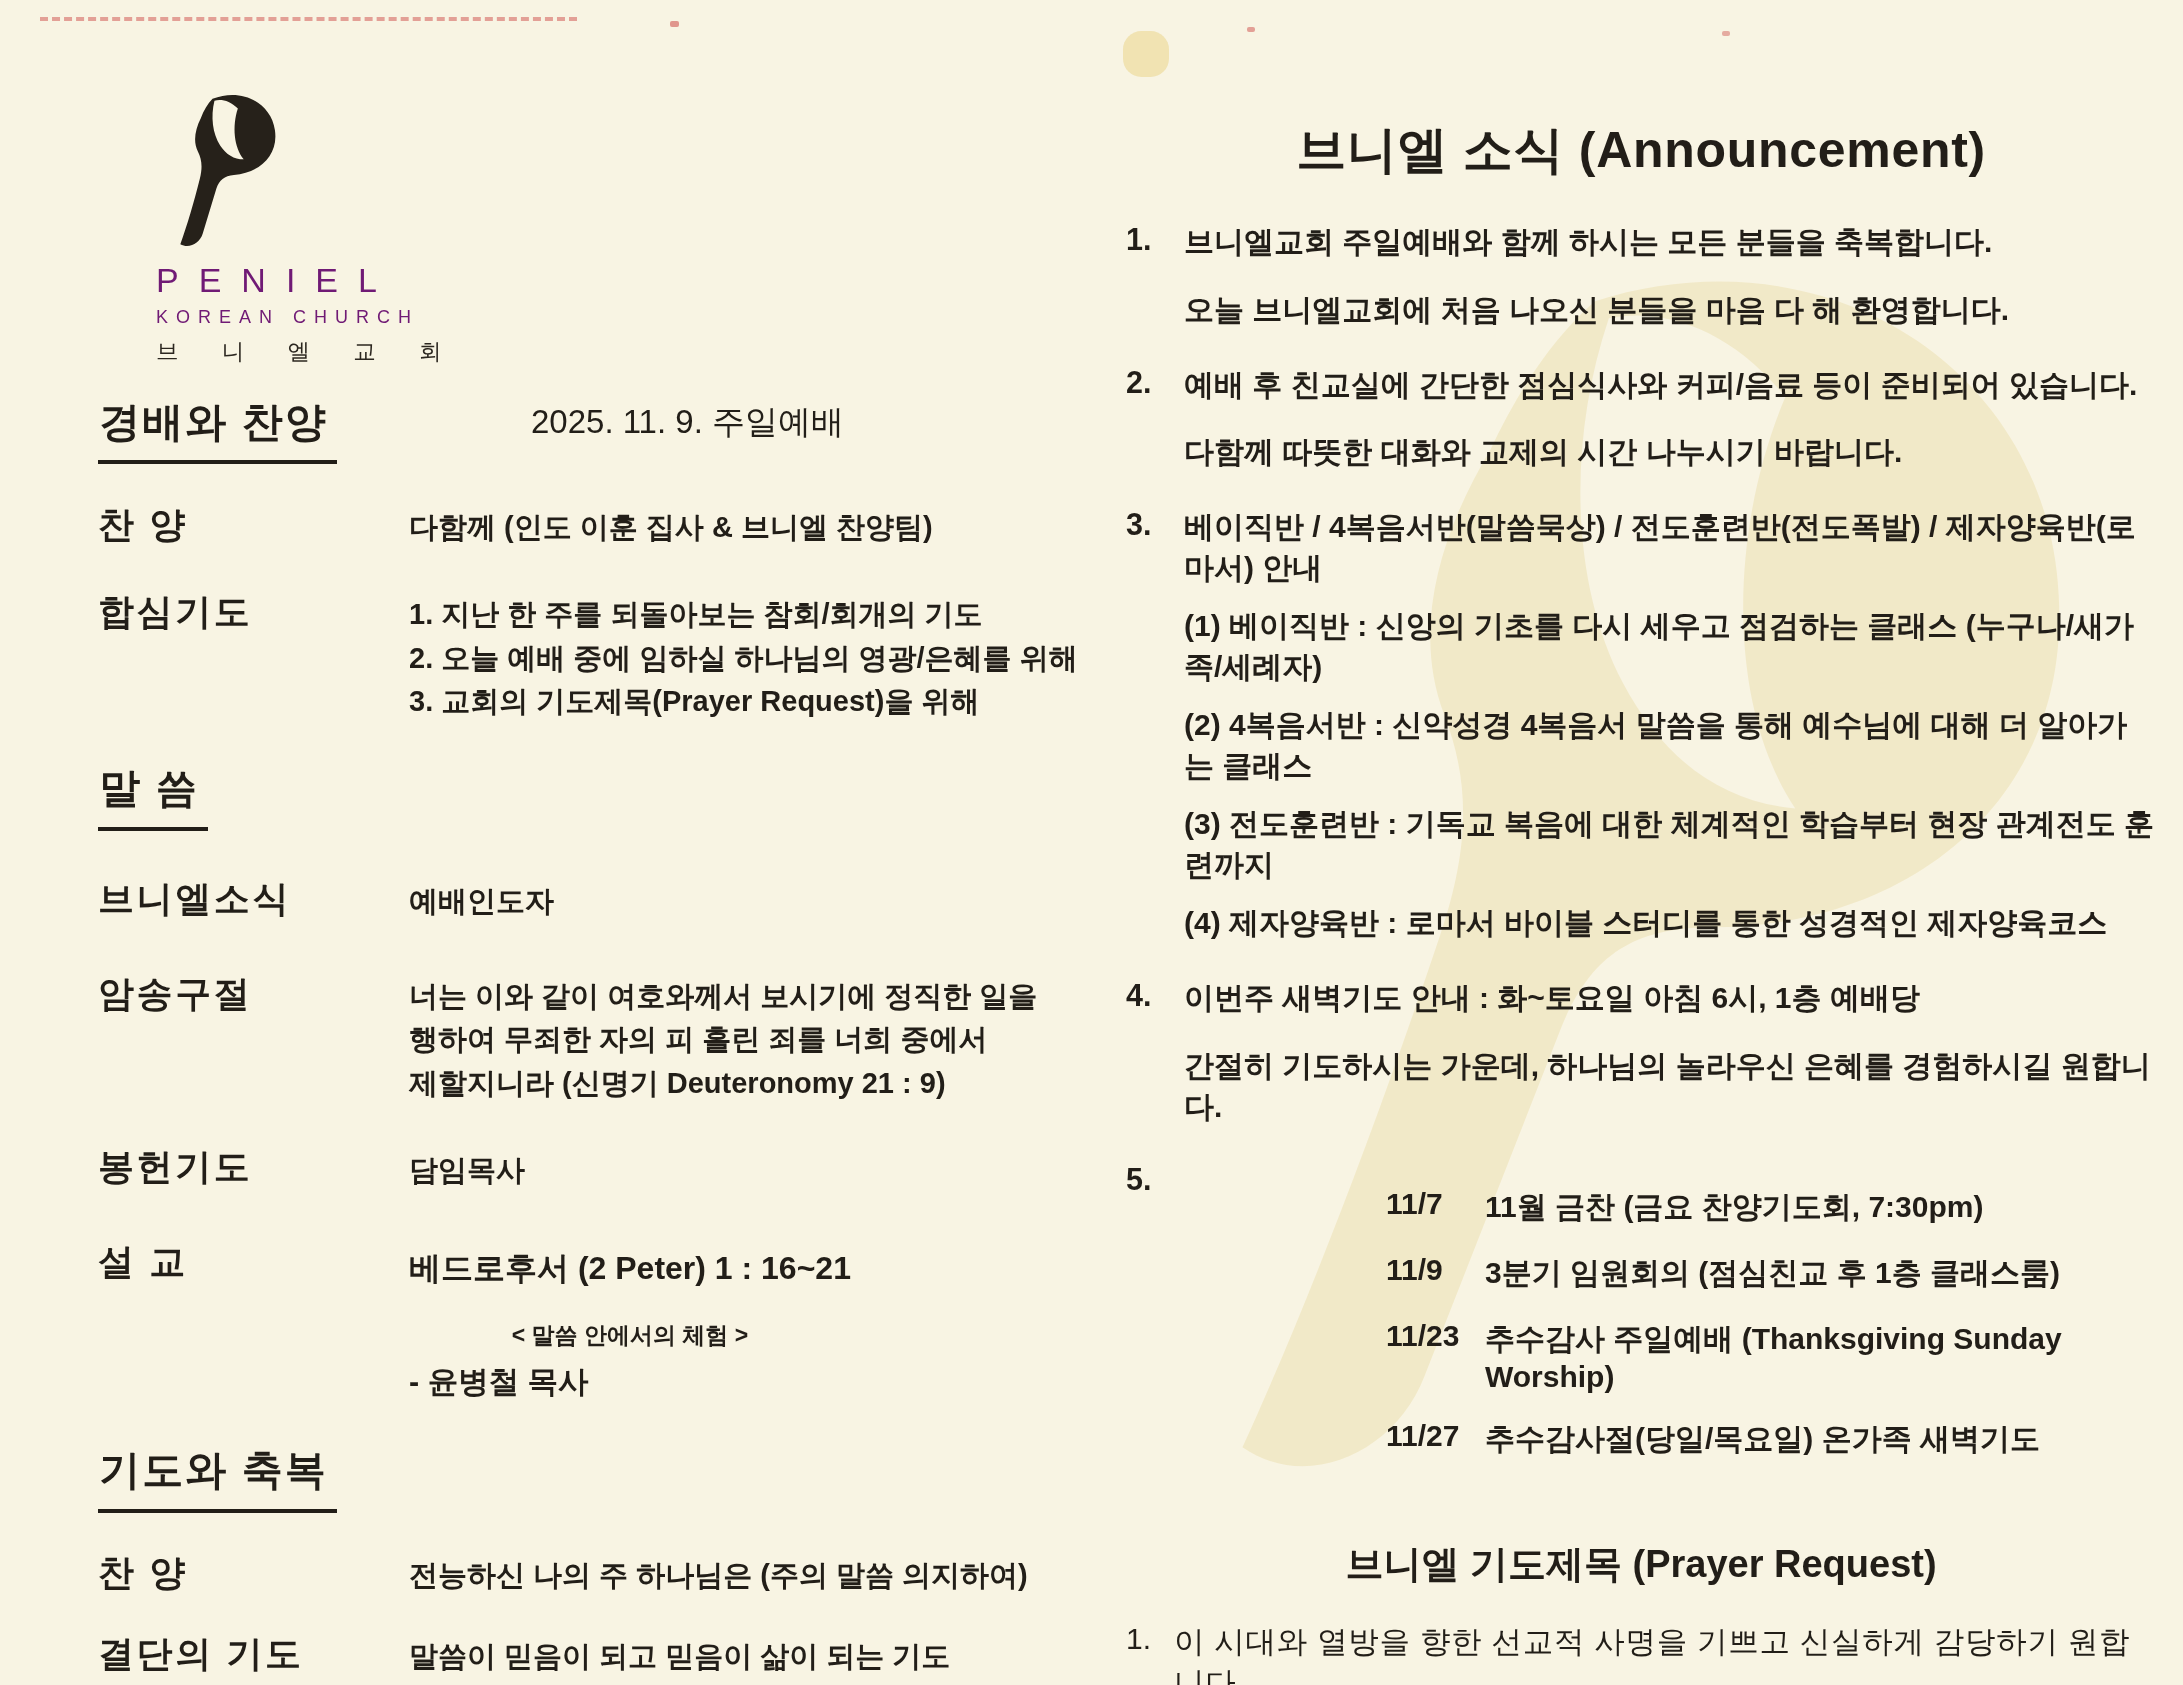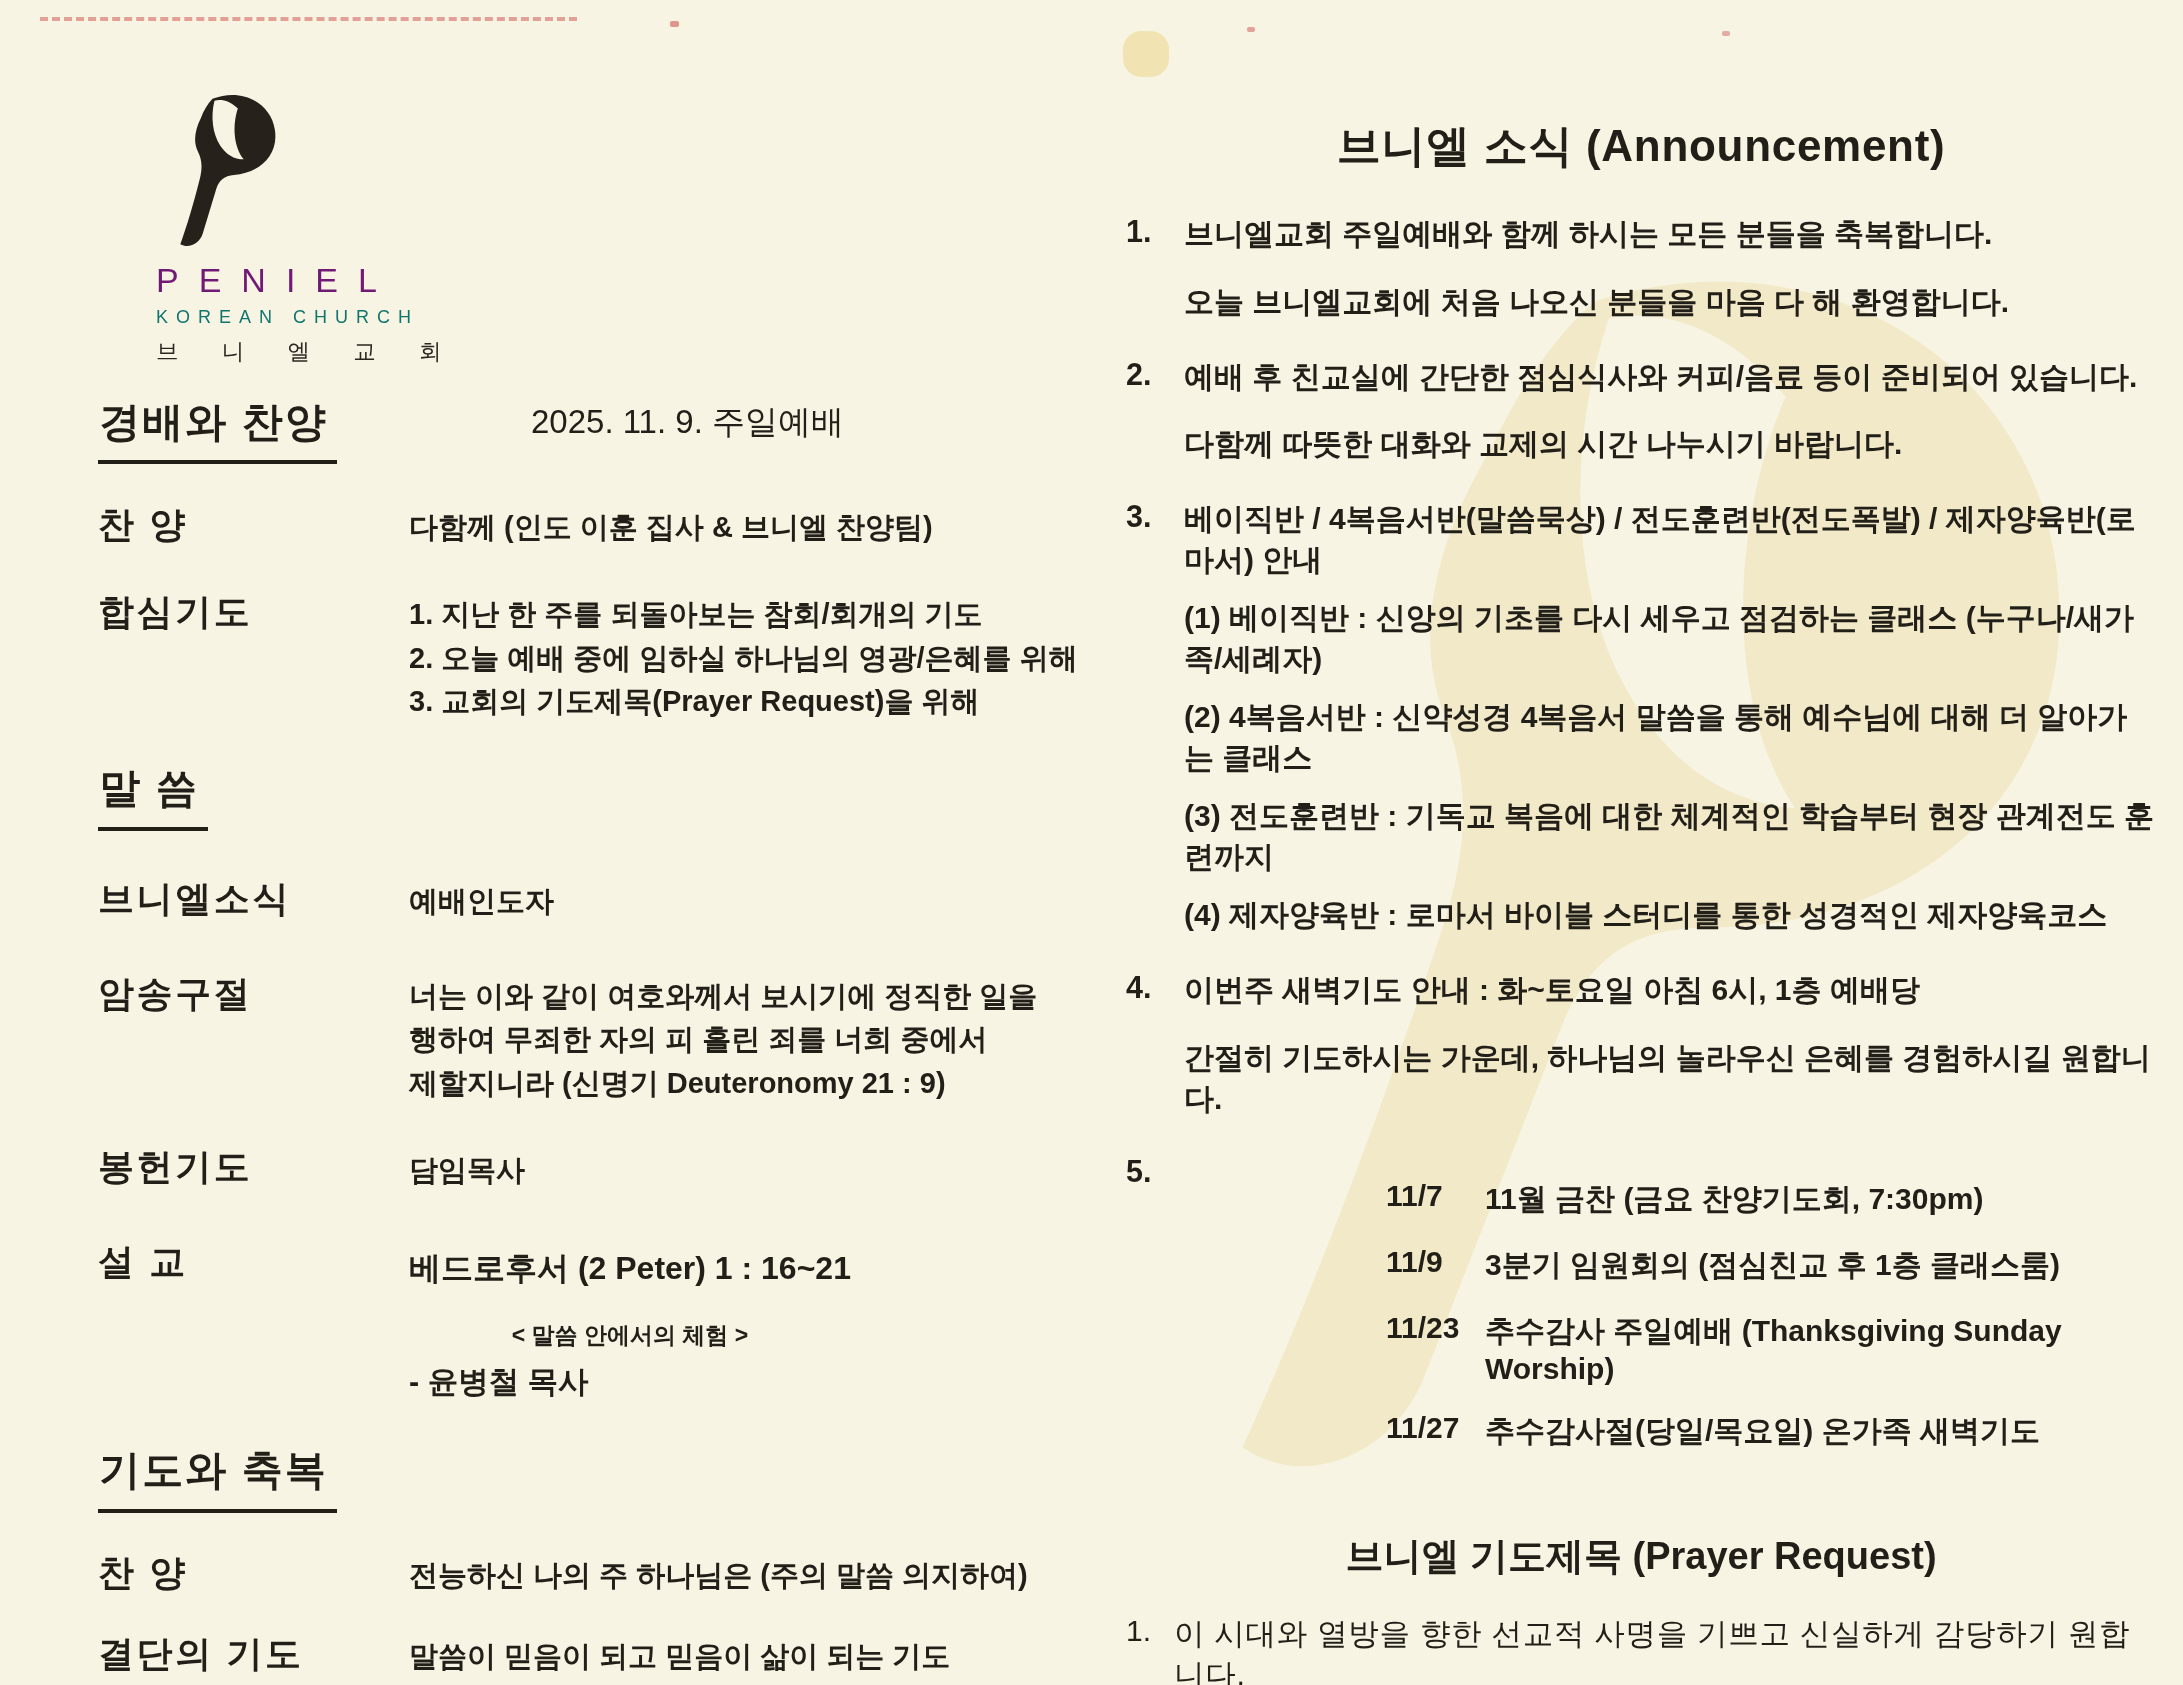--- a/index.html
+++ b/index.html
@@ -16,21 +16,21 @@
   .a-dash{left:40px; top:17px; width:537px; border-top:4.6px dashed rgba(195,35,35,.40);}
   .a-dot1{left:670px; top:21px; width:9.3px; height:6px; background:rgba(195,35,35,.45); border-radius:2px;}
   .a-dot2{left:1247px; top:26.5px; width:8px; height:5.3px; background:rgba(195,35,35,.40); border-radius:2px;}
   .a-dot3{left:1722px; top:30.5px; width:8px; height:5.3px; background:rgba(195,35,35,.35); border-radius:2px;}
   .a-smudge{left:1123px; top:30.5px; width:46px; height:46px; background:rgba(228,200,100,.38); border-radius:40%;}
   
   .leftcol{position:absolute; left:98px; top:93px; width:1013px;}
   .logo{margin-left:58px;}
   .logo-mark{width:152px; height:156px; display:block;}
   .logo-name{font-size:34px; font-weight:400; letter-spacing:20px; color:#701a75; margin-top:12px;}
-  .logo-sub{font-size:18px; font-weight:400; letter-spacing:8px; color:#0f766e; margin-top:6.6px;}
+  .logo-sub{font-size:18px; font-weight:400; letter-spacing:8px; color:#701a75; margin-top:6.6px;}
   .logo-kr{font-size:22.5px; font-weight:400; letter-spacing:18.5px; color:#2b261f; margin-top:8px;}
   .sec-head-row{display:flex; align-items:flex-start; margin-top:28px;}
   .sec-title{font-size:41px; font-weight:700; letter-spacing:2px;
     border-bottom:4.6px solid #221e18; padding:0 9.3px 10.6px 1.3px; display:inline-block; white-space:nowrap;}
   .date-title{flex:1; text-align:center; font-size:33px; font-weight:400; margin-top:5.3px; padding-right:73px; white-space:nowrap;}
   .row{display:flex; align-items:flex-start;}
   .lbl{flex:none; width:311px; font-size:36px; font-weight:700; letter-spacing:2.6px;}
   .val{font-size:29px; font-weight:700; line-height:1.5; padding-top:5.3px;}
   .ln{display:block;}
   .mt-praise{margin-top:37px;}
@@ -41,21 +41,21 @@
   .mt-offer{margin-top:38px;}
   .mt-sermon{margin-top:46px;}
   .mt-bless{margin-top:38px;}
   .mt-praise2{margin-top:36px;}
   .mt-decision{margin-top:32px;}
   .sermon-script{font-size:32px;}
   .sermon-sub{margin-top:26.5px; font-size:23px;text-align:center;}
   .sermon-name{margin-top:6.6px; font-size:30.5px;}
   
   .rightcol{position:absolute; left:1126px; top:117px; width:1030px;}
-  .r-title{text-align:center; font-size:44px; font-weight:700; letter-spacing:0.7px;}
+  .r-title{text-align:center; font-size:50px; font-weight:700; letter-spacing:0.7px;}
   .ai{display:flex; align-items:flex-start;}
   .num{flex:none; width:58px; font-size:30.5px; font-weight:700;}
   .abody{flex:1; font-size:30px; font-weight:700;}
   .abody .ln{margin-top:26.5px;}
   .abody .ln:first-child{margin-top:0;}
   .abody .sub{margin-top:17px;}
   .ai1{margin-top:38px;} .ai2{margin-top:34px;} .ai3{margin-top:34px;}
   .ai4{margin-top:34px;} .ai5{margin-top:34px;}
   .srow{display:flex; margin-top:25px;}
   .srow.first{margin-top:0;}

